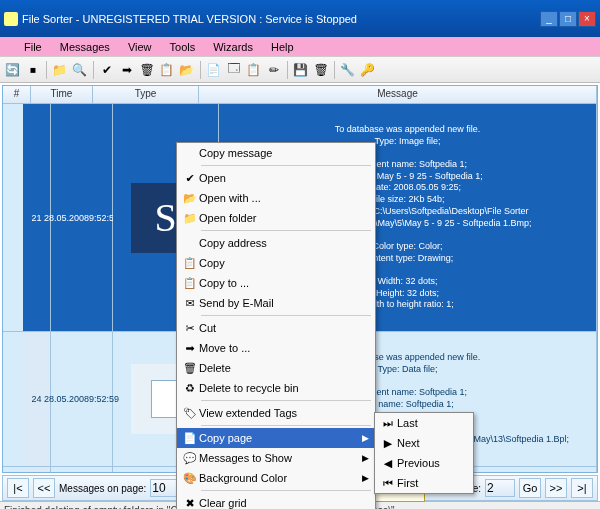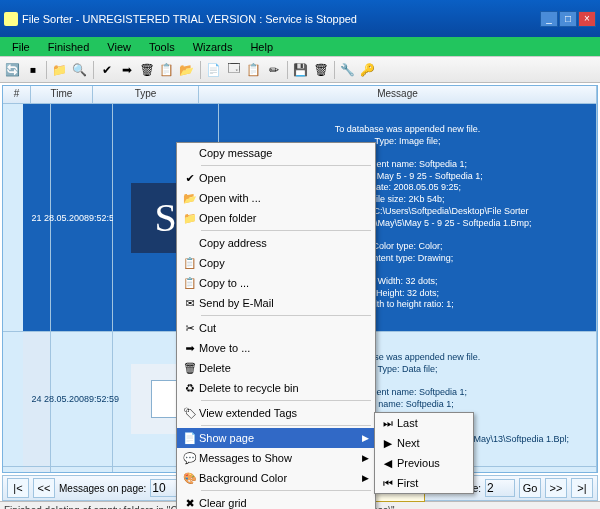--- a/index.html
+++ b/index.html
@@ -3,21 +3,21 @@
 <meta charset="utf-8">
 <style>
 * { box-sizing: border-box; margin: 0; padding: 0; }
 body { font-family: Tahoma, Arial, sans-serif; font-size: 11px; background: #fff; width: 600px; height: 509px; overflow: hidden; position: relative; }
 .titlebar { background: linear-gradient(#0a5fc4, #0848a0); color: #fff; height: 37px; display: flex; align-items: center; padding: 0 4px; justify-content: space-between; }
 .titlebar-left { display: flex; align-items: center; gap: 4px; }
 .titlebar-icon { width: 14px; height: 14px; background: #ff8; border-radius: 2px; }
 .win-btns { display: flex; gap: 1px; }
 .win-btn { width: 18px; height: 16px; background: #4a8cd8; display: flex; align-items: center; justify-content: center; color: #fff; font-size: 10px; border: 1px solid #1a5ca8; }
 .win-btn.close { background: #d44; }
-.menubar { background: #22c55e; border-bottom: 1px solid #ccc; height: 20px; display: flex; align-items: center; padding: 0 4px; gap: 2px; }
+.menubar { background: #f9a8d4; border-bottom: 1px solid #ccc; height: 20px; display: flex; align-items: center; padding: 0 16px; gap: 2px; }
 .menubar span { padding: 2px 8px; cursor: default; }
 .toolbar { background: linear-gradient(#f8f8f8,#e8e8e8); border-bottom: 1px solid #bbb; height: 26px; display: flex; align-items: center; padding: 0 4px; gap: 2px; }
 .tb-btn { width: 18px; height: 18px; display: flex; align-items: center; justify-content: center; font-size: 12px; }
 .tb-sep { width: 1px; height: 18px; background: #bbb; margin: 0 2px; }
 .grid-area { background: #d6ecfb; border: 1px solid #7ab3e0; margin: 2px; height: 388px; display: flex; flex-direction: column; overflow: hidden; }
 .grid-header { background: linear-gradient(#f4f9ff,#dceaf7); border-bottom: 1px solid #a0c4e0; height: 18px; display: flex; }
 .gh { border-right: 1px solid #a0c4e0; padding: 2px 4px; font-size: 10px; color: #333; text-align: center; }
 .gh-num { width: 28px; }
 .gh-time { width: 62px; }
 .gh-type { width: 106px; }
@@ -61,21 +61,21 @@
   </div>
   <div class="win-btns">
     <div class="win-btn">_</div>
     <div class="win-btn">□</div>
     <div class="win-btn close">×</div>
   </div>
 </div>
 
 <div class="menubar">
   <span>File</span>
-  <span>Finished</span>
+  <span>Messages</span>
   <span>View</span>
   <span>Tools</span>
   <span>Wizards</span>
   <span>Help</span>
 </div>
 
 <div class="toolbar">
   <div class="tb-btn">🔄</div>
   <div class="tb-btn">⏹</div>
   <div class="tb-sep"></div>
@@ -197,21 +197,21 @@
       <span>Delete to recycle bin</span>
     </div>
     <div class="ctx-sep"></div>
     <div class="ctx-item">
       <span class="ctx-icon">🏷</span>
       <span>View extended Tags</span>
     </div>
     <div class="ctx-sep"></div>
     <div class="ctx-item hl">
       <span class="ctx-icon">📄</span>
-      <span>Show page</span>
+      <span>Copy page</span>
       <span class="ctx-arrow">▶</span>
     </div>
     <div class="ctx-item">
       <span class="ctx-icon">💬</span>
       <span>Messages to Show</span>
       <span class="ctx-arrow">▶</span>
     </div>
     <div class="ctx-item">
       <span class="ctx-icon">🎨</span>
       <span>Background Color</span>

